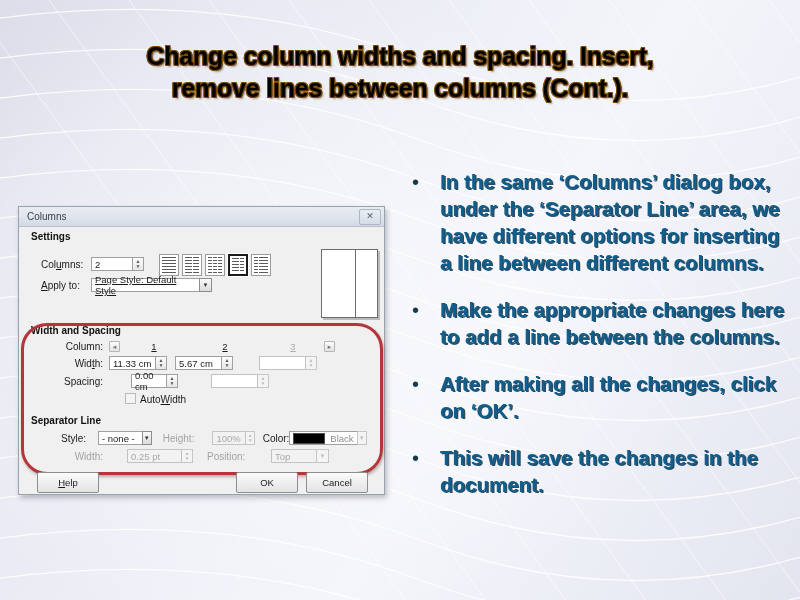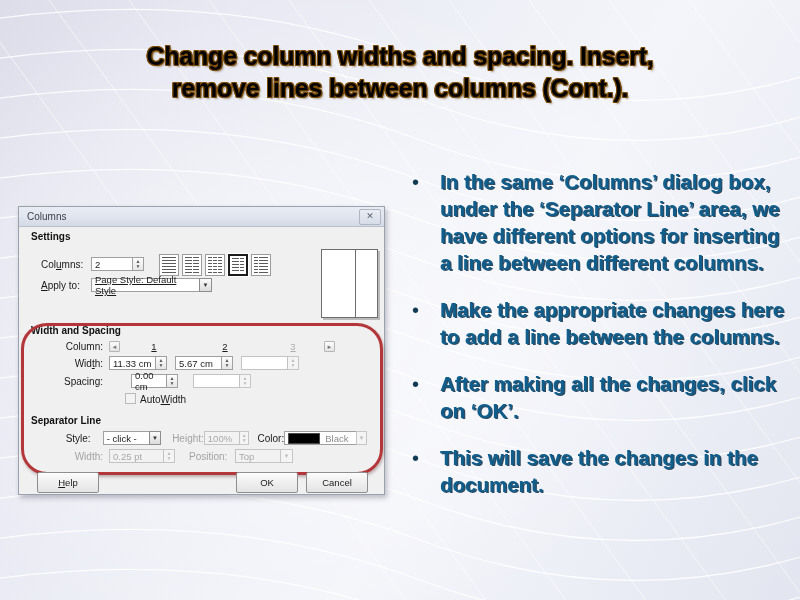--- a/index.html
+++ b/index.html
@@ -103,21 +103,21 @@
 
   .txtbox {
     border: 1px solid #a0a0a0;
     background: #fff;
     height: 14px;
     display: flex; align-items: center;
     padding: 0 3px;
     font-size: 9.5px;
     box-sizing: border-box;
   }
-  .txtbox.dim { color: #a9a9a9; background:#f2f2f2; border-color:#c3c3c3; }
+  .txtbox.dim { color: #a9a9a9; background:#f2f2f2; border-color:#c3c3c3;margin-left:18px; }
   .spin {
     width: 11px; height: 14px; box-sizing: border-box;
     border: 1px solid #a0a0a0; border-left: none;
     background: linear-gradient(180deg,#fdfdfd,#e6e6e6);
     display: flex; flex-direction: column; align-items: center; justify-content: center;
     font-size: 5px; color: #555; line-height: 5px;
   }
   .spin.dim { border-color:#c6c6c6; color:#bdbdbd; background:#f4f4f4; }
   .combo-arrow {
     width: 13px; height: 14px; box-sizing: border-box;
@@ -376,21 +376,21 @@
         <div style="margin-top:5px;padding-left:94px;">
           <span class="chk"></span><span class="fld-label">Auto<span class="u">W</span>idth</span>
         </div>
       </div>
 
       <div id="sep-block">
         <div class="group-label">Separator Line</div>
 
         <div style="display:flex;align-items:center;margin-top:5px;">
           <span class="fld-label" style="width:72px;text-align:right;padding-right:12px;">Style:</span>
-          <span class="txtbox" style="width:55px;border-right:none;">- click -</span>
+          <span class="txtbox" style="width:55px;border-right:none;">- none -</span>
           <span class="combo-arrow">▼</span>
           <span style="width:14px;"></span>
           <span class="fld-label dim" style="width:38px;">Height:</span>
           <span class="txtbox dim" style="width:42px;">100%</span>
           <span class="spin dim">
               <span>▲</span>
               <span>▼</span>
             </span>
           <span style="width:10px;"></span>
           <span class="fld-label" style="width:30px;">Color:</span>

